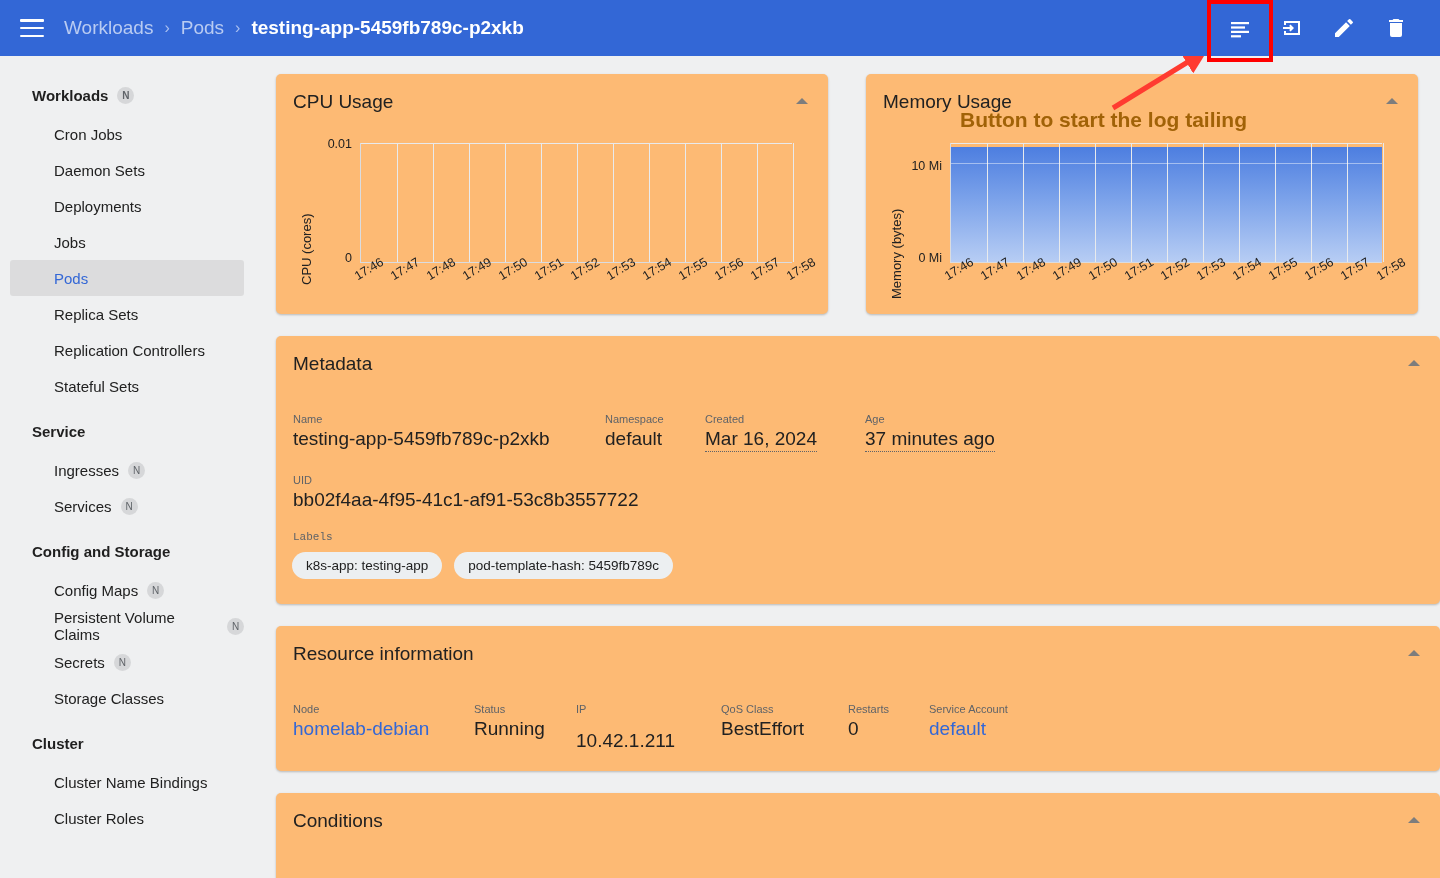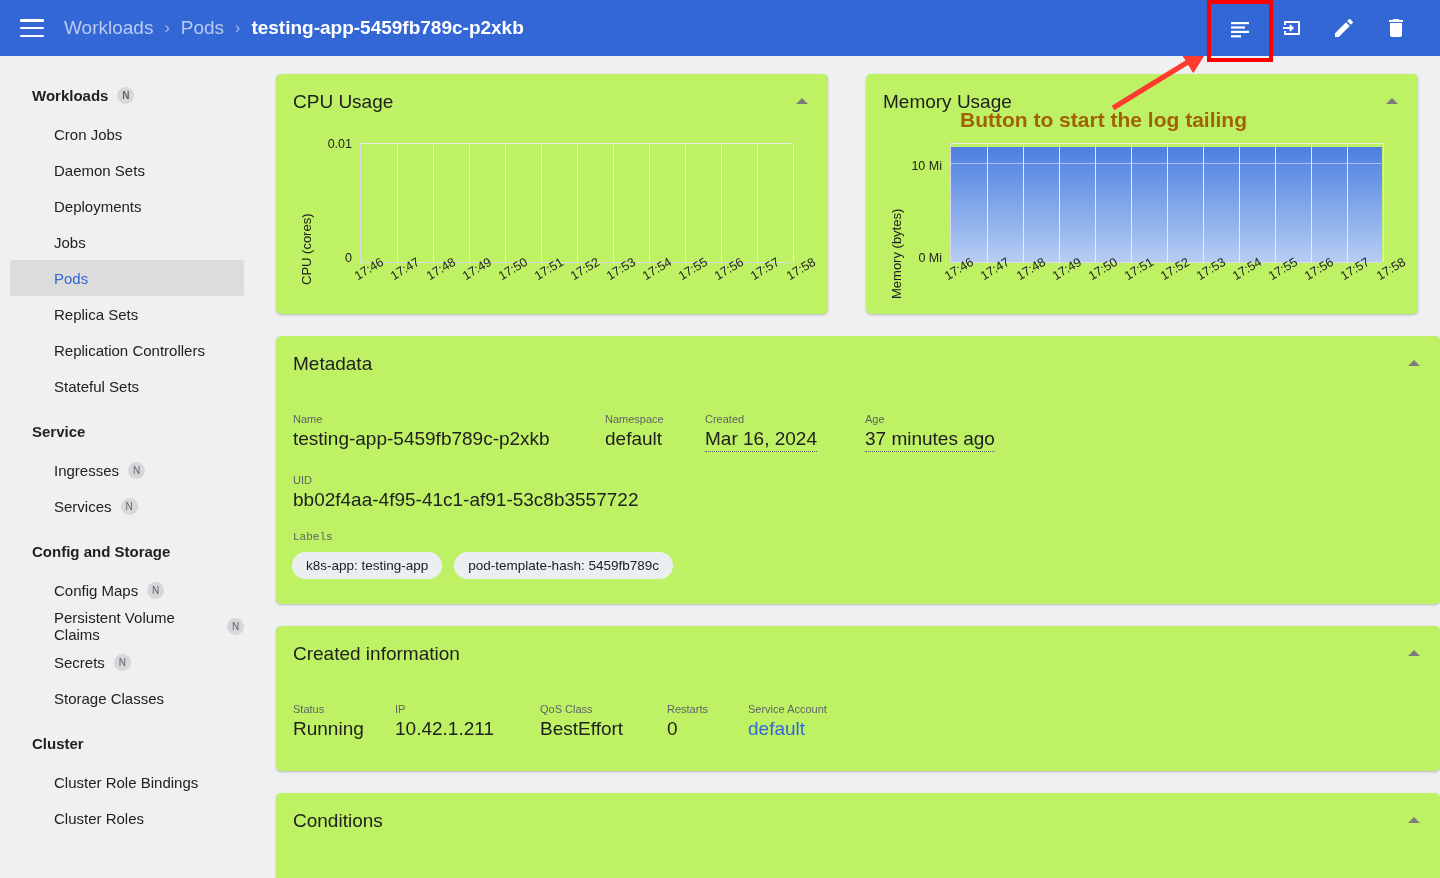--- a/index.html
+++ b/index.html
@@ -95,21 +95,21 @@
 
   
   .content {
     position: absolute; top: 56px; left: 256px;
     width: 1184px; height: 822px;
     overflow: hidden;
     background: #eff0f1;
     padding: 18px 24px 0 20px;
   }
   .card {
-    background: #bef264;
+    background: #fdba74;
     border-radius: 5px;
     box-shadow: 0 1px 2px rgba(0,0,0,0.14), 0 1px 3px rgba(0,0,0,0.10);
     position: relative;
   }
   .card-title {
     font-size: 19px; color: #212121;
     padding: 17px 0 0 17px;
   }
   .collapse-caret {
     position: absolute; right: 20px; top: 24px;
@@ -315,21 +315,21 @@
   <div class="nav-item">
       <span>Storage Classes</span>
     </div>
 
   <div class="nav-gap"></div>
 
   <div class="nav-section">
     <span>Cluster</span>
   </div>
   <div class="nav-item">
-      <span>Cluster Role Bindings</span>
+      <span>Cluster Name Bindings</span>
     </div>
   <div class="nav-item">
       <span>Cluster Roles</span>
     </div>
 </div>
 
 <div class="content">
 
   <div class="chart-row">
 
@@ -449,29 +449,33 @@
     <div style="margin-top:20px;">
       <div class="field-label" style="padding-left:17px; margin-bottom:9px;font-family:Liberation Mono, monospace;">Labels</div>
       <div class="chips">
         <span class="chip">k8s-app: testing-app</span>
         <span class="chip">pod-template-hash: 5459fb789c</span>
       </div>
     </div>
   </div>
 
   <div class="card wide-card" style="margin-top:22px; height:145px;">
-    <div class="card-title">Created information</div>
+    <div class="card-title">Resource information</div>
     <div class="collapse-caret"></div>
 
     <div class="field-row" style="margin-top:38px;">
+      <div class="field" style="width:181px;">
+        <span class="field-label">Node</span>
+        <span class="field-value link">homelab-debian</span>
+      </div>
       <div class="field" style="width:102px;">
         <span class="field-label">Status</span>
         <span class="field-value">Running</span>
       </div>
-      <div class="field" style="width:145px;">
+      <div class="field" style="width:145px;gap:12px;">
         <span class="field-label">IP</span>
         <span class="field-value">10.42.1.211</span>
       </div>
       <div class="field" style="width:127px;">
         <span class="field-label">QoS Class</span>
         <span class="field-value">BestEffort</span>
       </div>
       <div class="field" style="width:81px;">
         <span class="field-label">Restarts</span>
         <span class="field-value">0</span>

